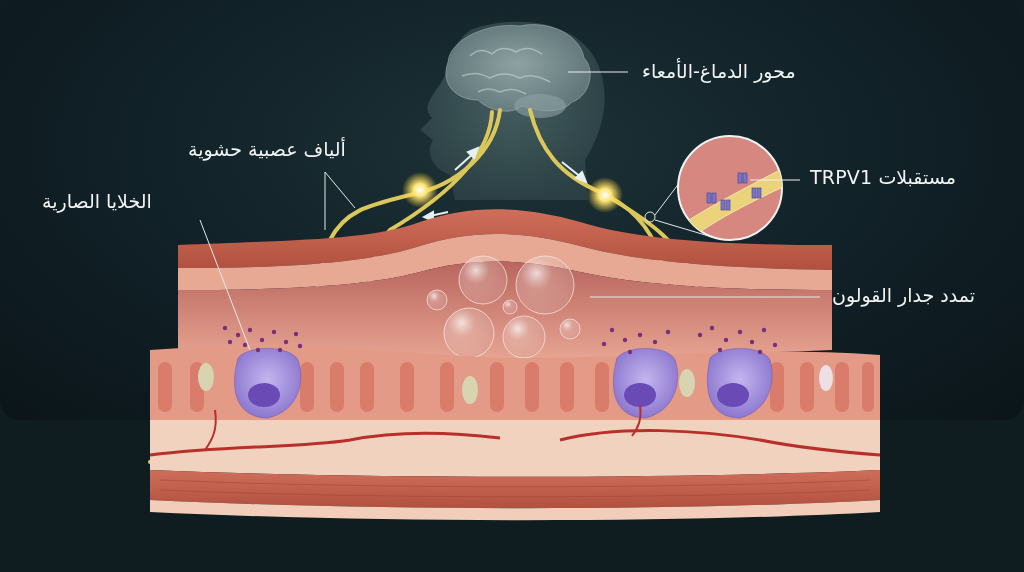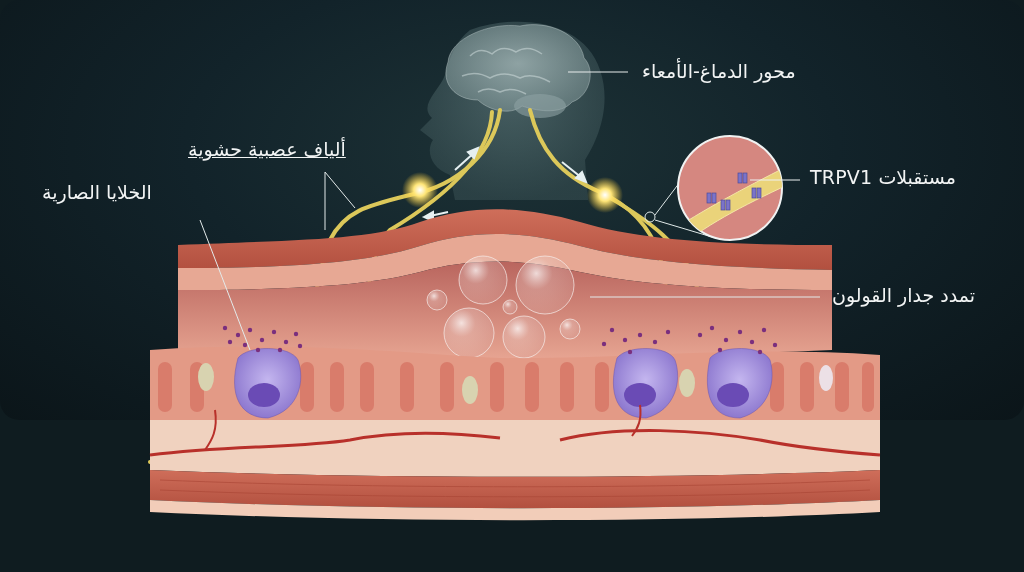--- a/index.html
+++ b/index.html
@@ -210,17 +210,17 @@
 
     <g stroke="#e3eaea" stroke-width="1">
       <line x1="325" y1="172" x2="325" y2="230"></line>
       <line x1="325" y1="172" x2="355" y2="208"></line>
       <line x1="200" y1="220" x2="250" y2="350"></line>
       <line x1="590" y1="297" x2="820" y2="297"></line>
     </g>
   </svg>
 
   <div class="label" style="left:642px;top:60px;">محور الدماغ-الأمعاء</div>
-  <div class="label" style="left:188px;top:138px;text-decoration:underline;">ألياف عصبية حشوية</div>
-  <div class="label" style="left:42px;top:181px;text-align:right;">الخلايا الصارية</div>
+  <div class="label" style="left:188px;top:138px;">ألياف عصبية حشوية</div>
+  <div class="label" style="left:42px;top:190px;text-align:right;">الخلايا الصارية</div>
   <div class="label ltrmix" style="left:810px;top:166px;">مستقبلات TRPV1</div>
   <div class="label" style="left:832px;top:284px;">تمدد جدار القولون</div>
 </div>
 
 </body></html>

